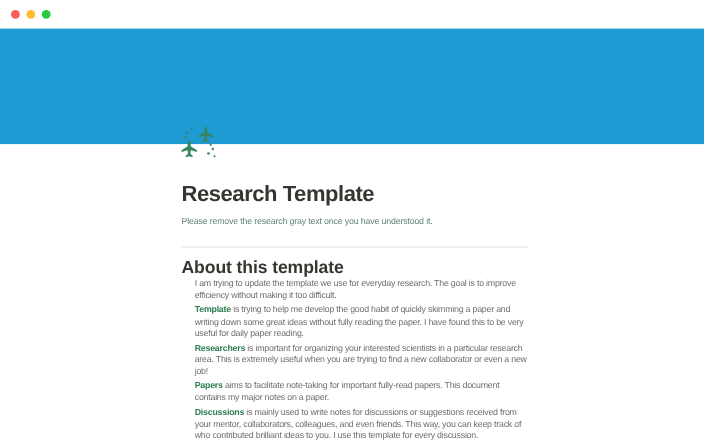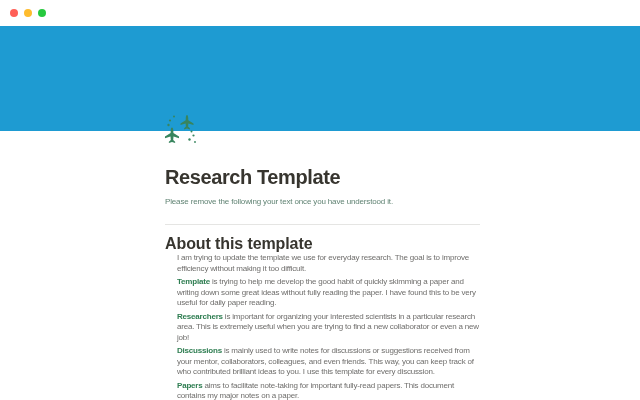--- a/index.html
+++ b/index.html
@@ -84,23 +84,23 @@
       <circle cx="30.5" cy="22.5" r="1"></circle>
       <circle cx="32.5" cy="26.5" r="1.1"></circle>
       <circle cx="28.5" cy="30.5" r="1.2"></circle>
       <circle cx="34" cy="33" r="0.9"></circle>
     </g>
   </svg>
 </div>
 
 <div class="content">
   <h1 class="page-title">Research Template</h1>
-  <p class="instruction">Please remove the following your text once you have understood it.</p>
+  <p class="instruction">Please remove the research gray text once you have understood it.</p>
   <hr class="divider">
   <h3 class="section-heading">About this template</h3>
   <div id="paragraph-list">
       <p class="body">I am trying to update the template we use for everyday research. The goal is to improve efficiency without making it too difficult.</p>
       <p class="body"><b>Template</b> is trying to help me develop the good habit of quickly skimming a paper and writing down some great ideas without fully reading the paper. I have found this to be very useful for daily paper reading.</p>
       <p class="body"><b>Researchers</b> is important for organizing your interested scientists in a particular research area. This is extremely useful when you are trying to find a new collaborator or even a new job!</p>
+      <p class="body"><b>Papers</b> aims to facilitate note-taking for important fully-read papers. This document contains my major notes on a paper.</p>
       <p class="body"><b>Discussions</b> is mainly used to write notes for discussions or suggestions received from your mentor, collaborators, colleagues, and even friends. This way, you can keep track of who contributed brilliant ideas to you. I use this template for every discussion.</p>
-      <p class="body"><b>Papers</b> aims to facilitate note-taking for important fully-read papers. This document contains my major notes on a paper.</p>
     </div>
 </div>
 
 </body></html>

